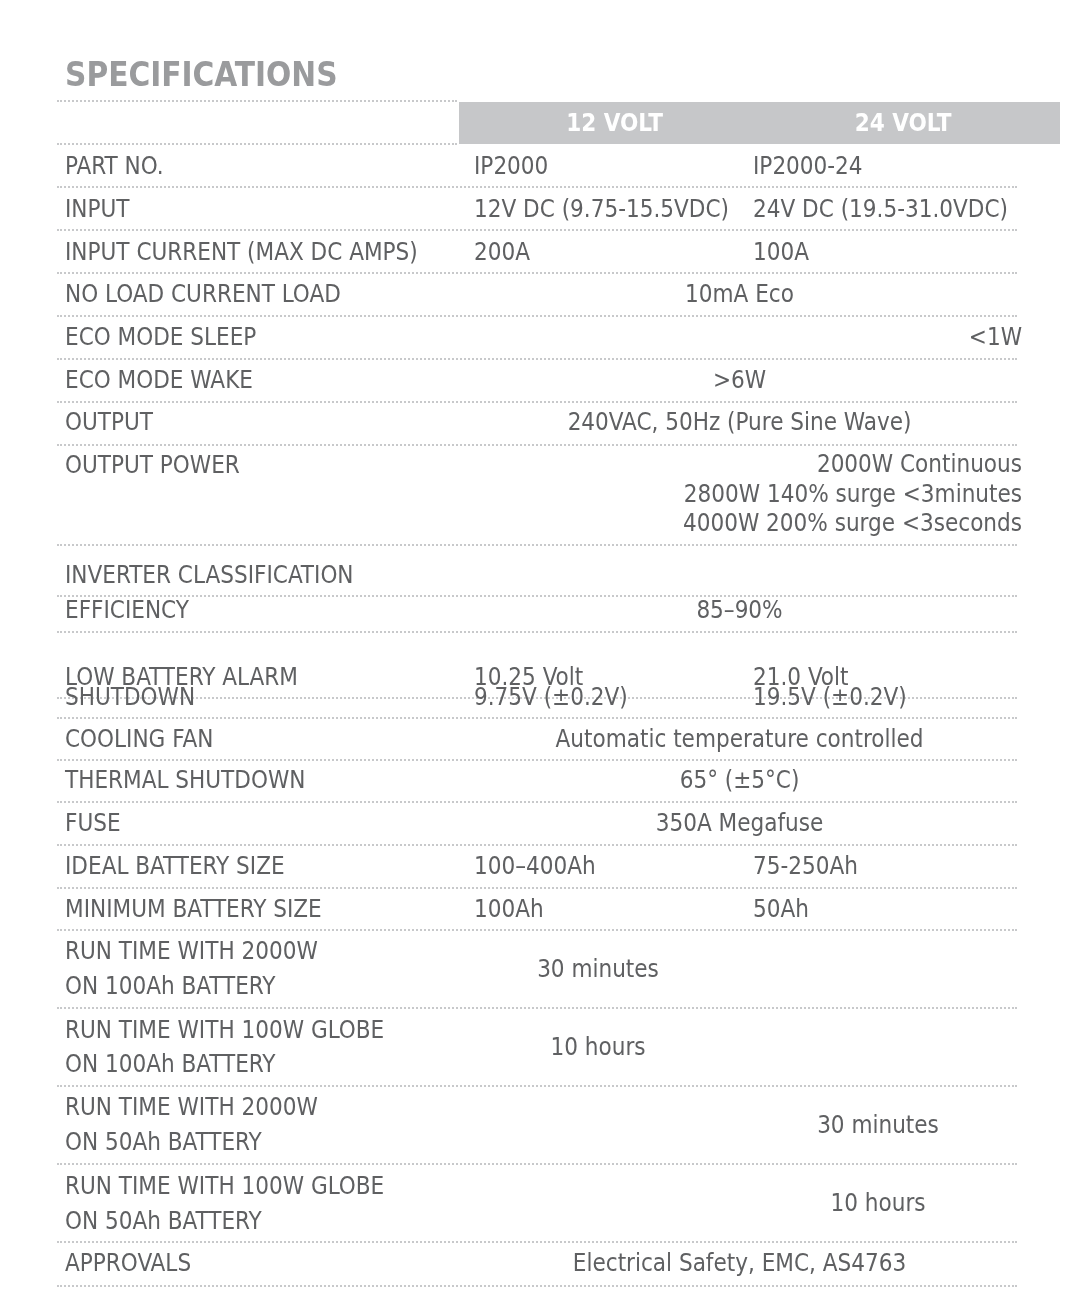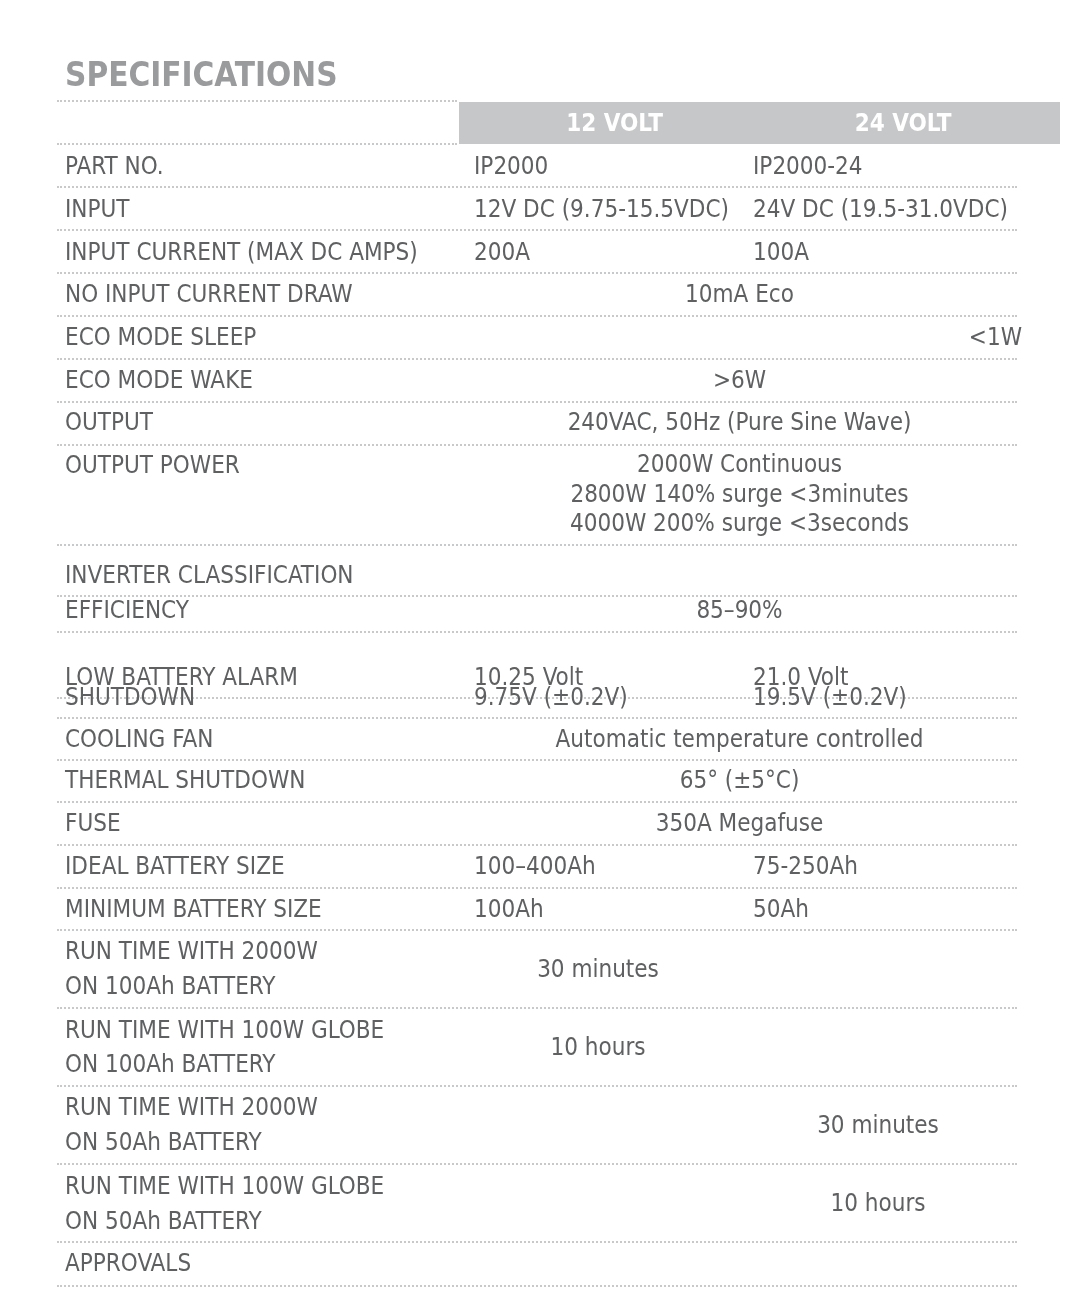--- a/index.html
+++ b/index.html
@@ -20,21 +20,21 @@
     display: flex; align-items: center; justify-content: center;
   }
   .row { position: absolute; left: 57px; width: 960px; }
   .row .label {
     position: absolute; left: 8px; font-size: 24px; color: #5f6062;
     line-height: 30px; white-space: nowrap; transform-origin: left center;
   }
   .row .c12 { position: absolute; left: 417px; font-size: 24px; line-height: 30px; white-space: nowrap; }
   .row .c24 { position: absolute; left: 696px; font-size: 24px; line-height: 30px; white-space: nowrap; }
   .row .span { position: absolute; left: 400px; width: 565px; text-align: center; font-size: 24px; line-height: 30px; white-space: nowrap; }
-  .row .spanml { position: absolute; left: 400px; width: 565px; text-align: center; font-size: 24px; line-height: 29.5px; white-space: pre-line; }
+  .row .spanml { position: absolute; left: 400px; width: 565px; text-align: right; font-size: 24px; line-height: 29.5px; white-space: pre-line; }
   .row .m12 { position: absolute; left: 400px; width: 282px; text-align: center; font-size: 24px; line-height: 30px; }
   .row .m24 { position: absolute; left: 682px; width: 278px; text-align: center; font-size: 24px; line-height: 30px; }
   .row .line { position: absolute; left: 0; width: 960px; border-top: 2px dotted #c8c9cb; }
 </style>
 </head>
 <body>
 
 <div class="title">SPECIFICATIONS</div>
 
 <div class="dots" style="left:57px; top:100px; width:400px;"></div>
@@ -58,21 +58,21 @@
 </div>
 
 <div class="row" style="top:231px; height:43px;">
   <span class="label" style="top:6px;">INPUT CURRENT (MAX DC AMPS)</span>
   <span class="c12" style="top:6px;">200A</span>
   <span class="c24" style="top:6px;text-align:right;">100A</span>
   <div class="line" style="top:41px;"></div>
 </div>
 
 <div class="row" style="top:274px; height:43px;">
-  <span class="label" style="top:5px;">NO INPUT CURRENT DRAW</span>
+  <span class="label" style="top:5px;">NO LOAD CURRENT LOAD</span>
   <span class="span" style="top:5px;">10mA Eco</span>
   <div class="line" style="top:41px;"></div>
 </div>
 
 <div class="row" style="top:317px; height:43px;">
   <span class="label" style="top:5px;">ECO MODE SLEEP</span>
   <span class="span" style="top:5px;text-align:right;">&lt;1W</span>
   <div class="line" style="top:41px;"></div>
 </div>
 
@@ -176,14 +176,15 @@
 
 <div class="row" style="top:1165px; height:78px;">
   <span class="label" style="top:6px;">RUN TIME WITH 100W GLOBE</span>
   <span class="label" style="top:41px;">ON 50Ah BATTERY</span>
   <span class="m24" style="top:23px;">10 hours</span>
   <div class="line" style="top:76px;"></div>
 </div>
 
 <div class="row" style="top:1243px; height:44px;">
   <span class="label" style="top:5px;">APPROVALS</span>
+  <span class="span" style="top:5px;">Electrical Safety, EMC, AS4763</span>
   <div class="line" style="top:42px;"></div>
 </div>
 
 </body></html>

